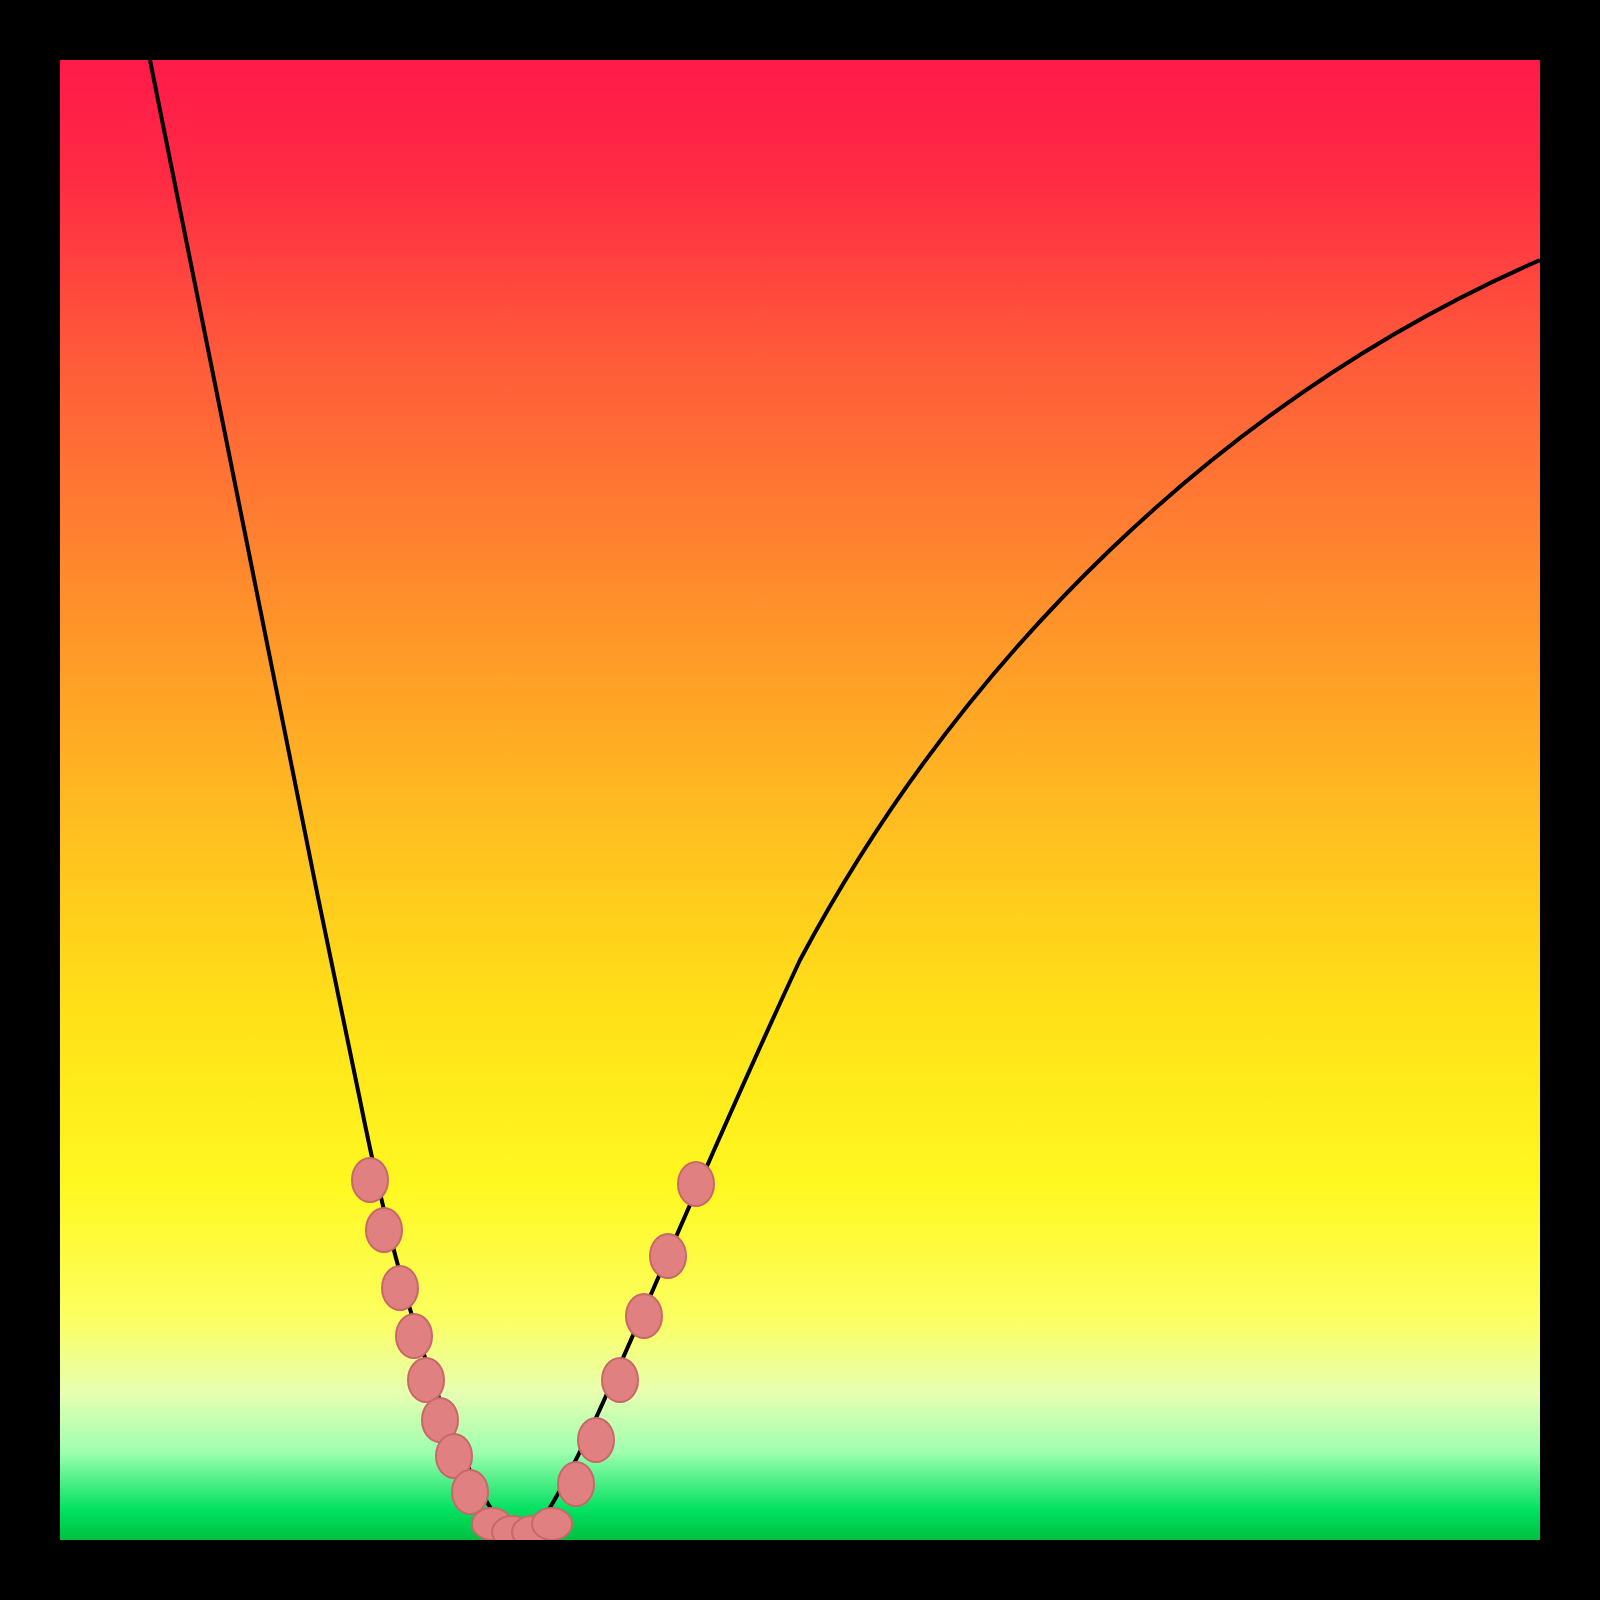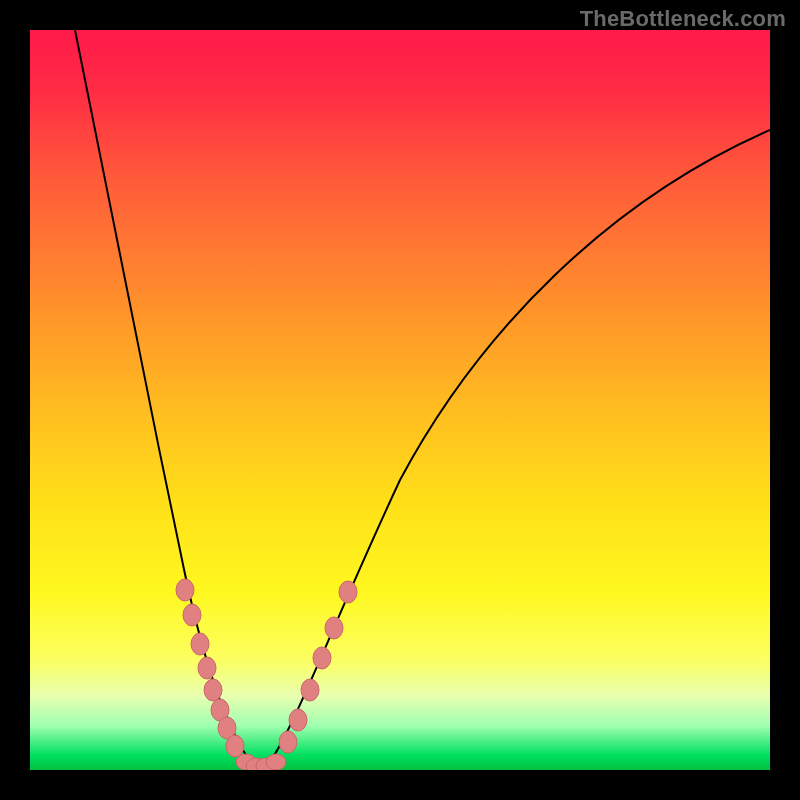--- a/index.html
+++ b/index.html
@@ -66,21 +66,20 @@
     fill: #e08080;
     stroke: #c86868;
     stroke-width: 1;
   }
 </style>
 </head>
 <body>
 
 <div class="frame">
 
-  <div class="watermark">TheBottleneck.com</div>
 
   <div class="plot-area">
     <svg class="curves" viewBox="0 0 740 740" preserveAspectRatio="none">
       <path class="curve" d="M 45 0
            C 70 120, 110 330, 150 520
            C 170 620, 195 700, 225 738
            "></path>
       <path class="curve" d="M 235 738
            C 260 710, 300 600, 370 450
            C 450 300, 580 170, 740 100

